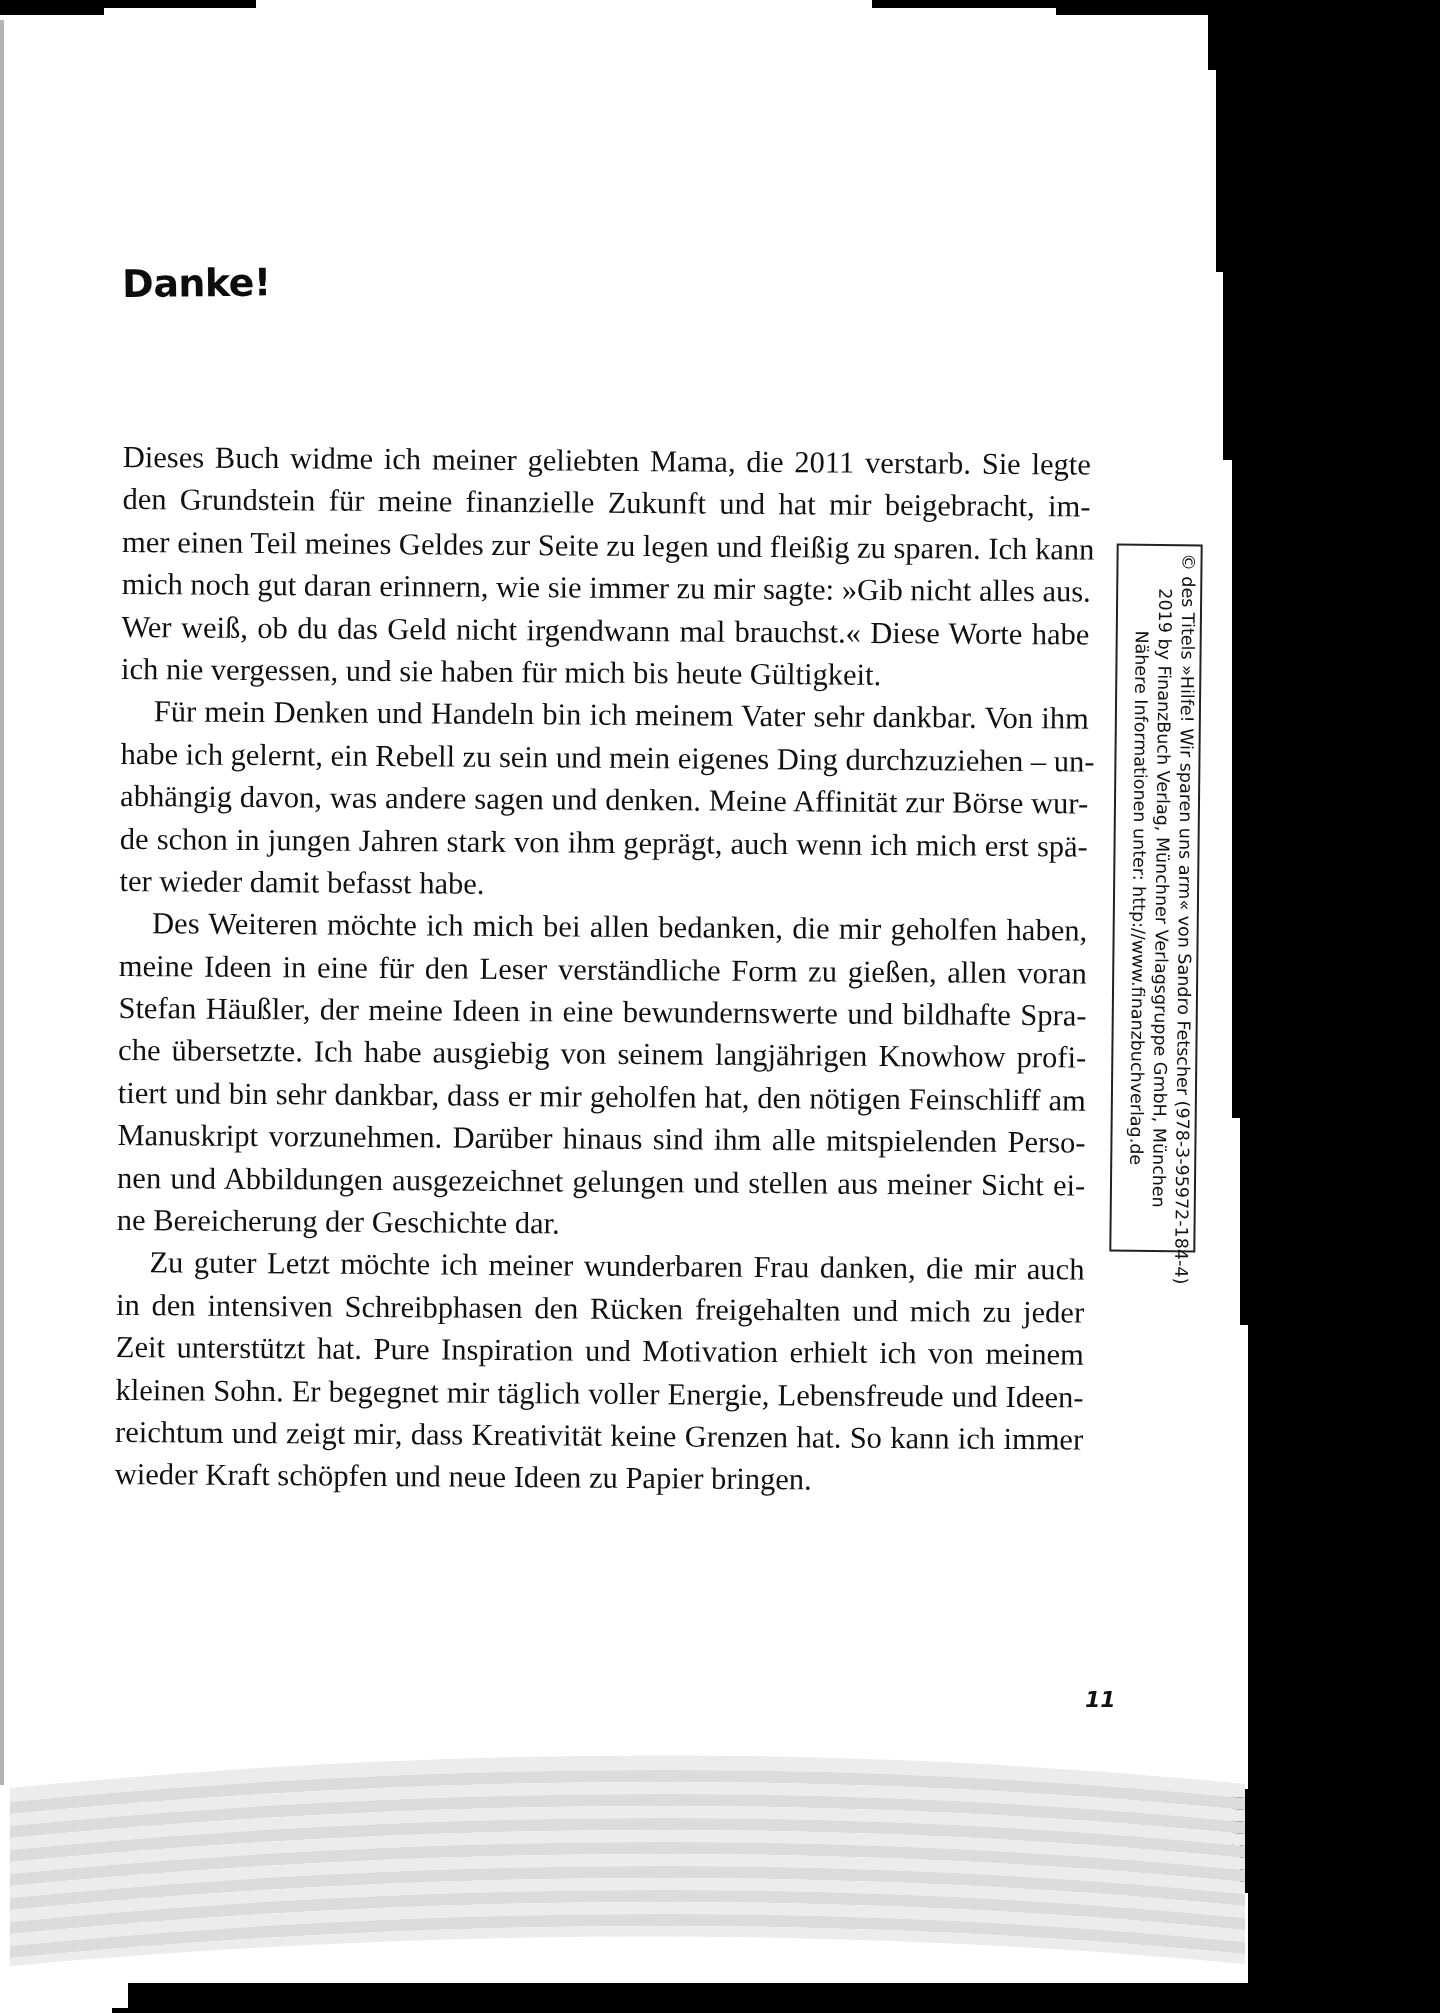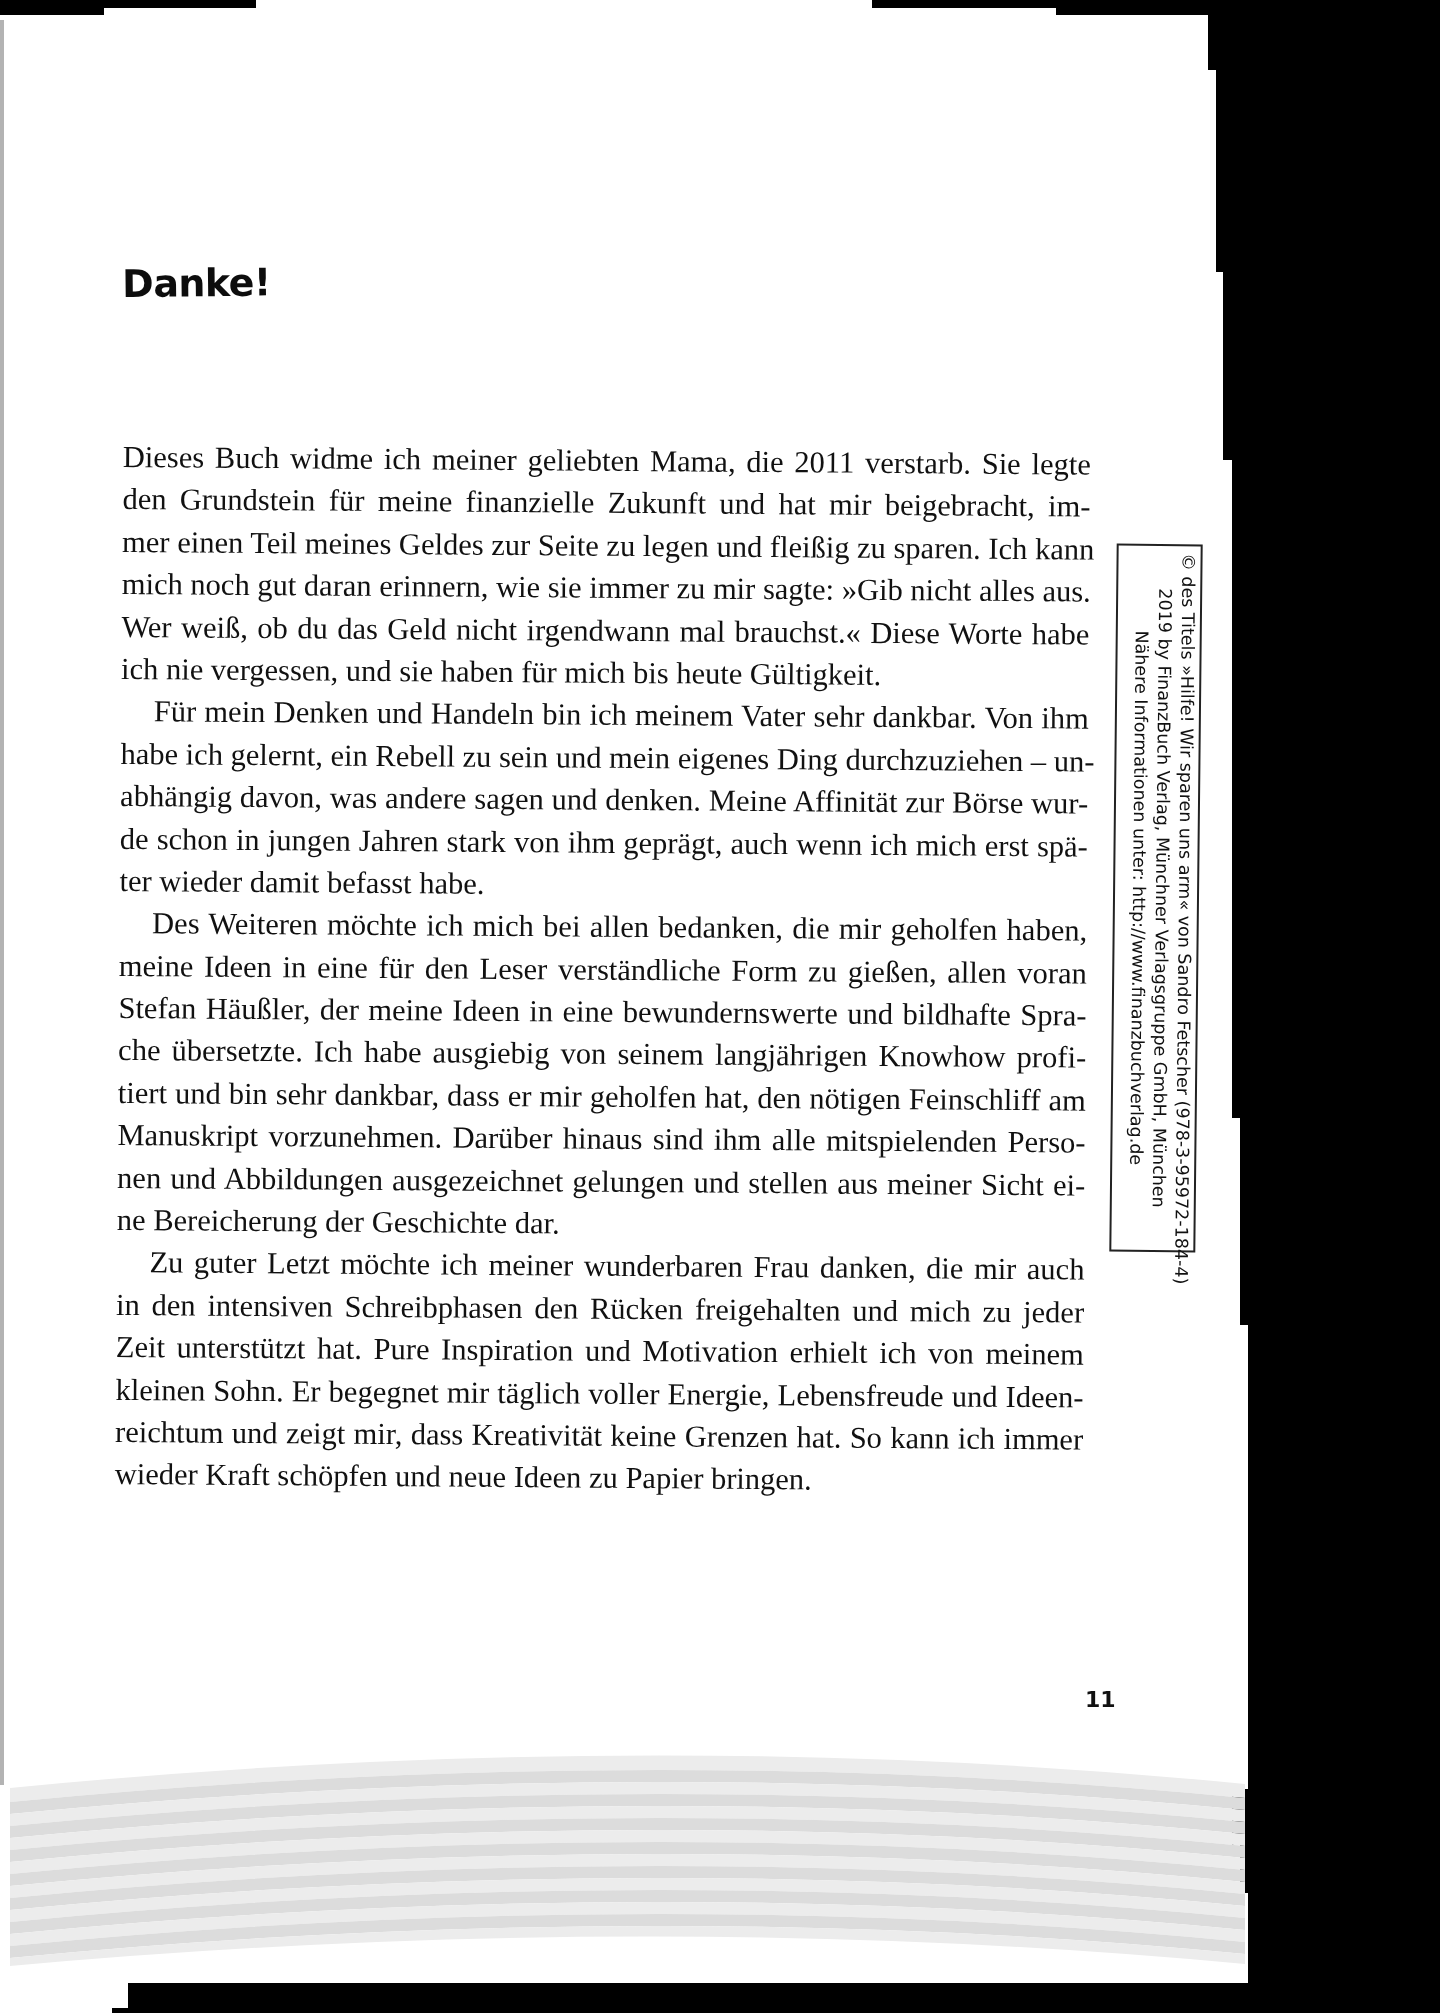--- a/index.html
+++ b/index.html
@@ -104,20 +104,21 @@
       white-space: nowrap;
     }
     .page-number {
       position: absolute;
       left: 1085px;
       top: 1687px;
       font-family: "DejaVu Sans", sans-serif;
       font-weight: bold;
       font-size: 22px;
       color: #111111;
+      font-style: italic;
     }
     .stripes {
       position: absolute;
       left: 0;
       top: 1740px;
       width: 1250px;
       height: 240px;
     }
   </style>
 </head>

